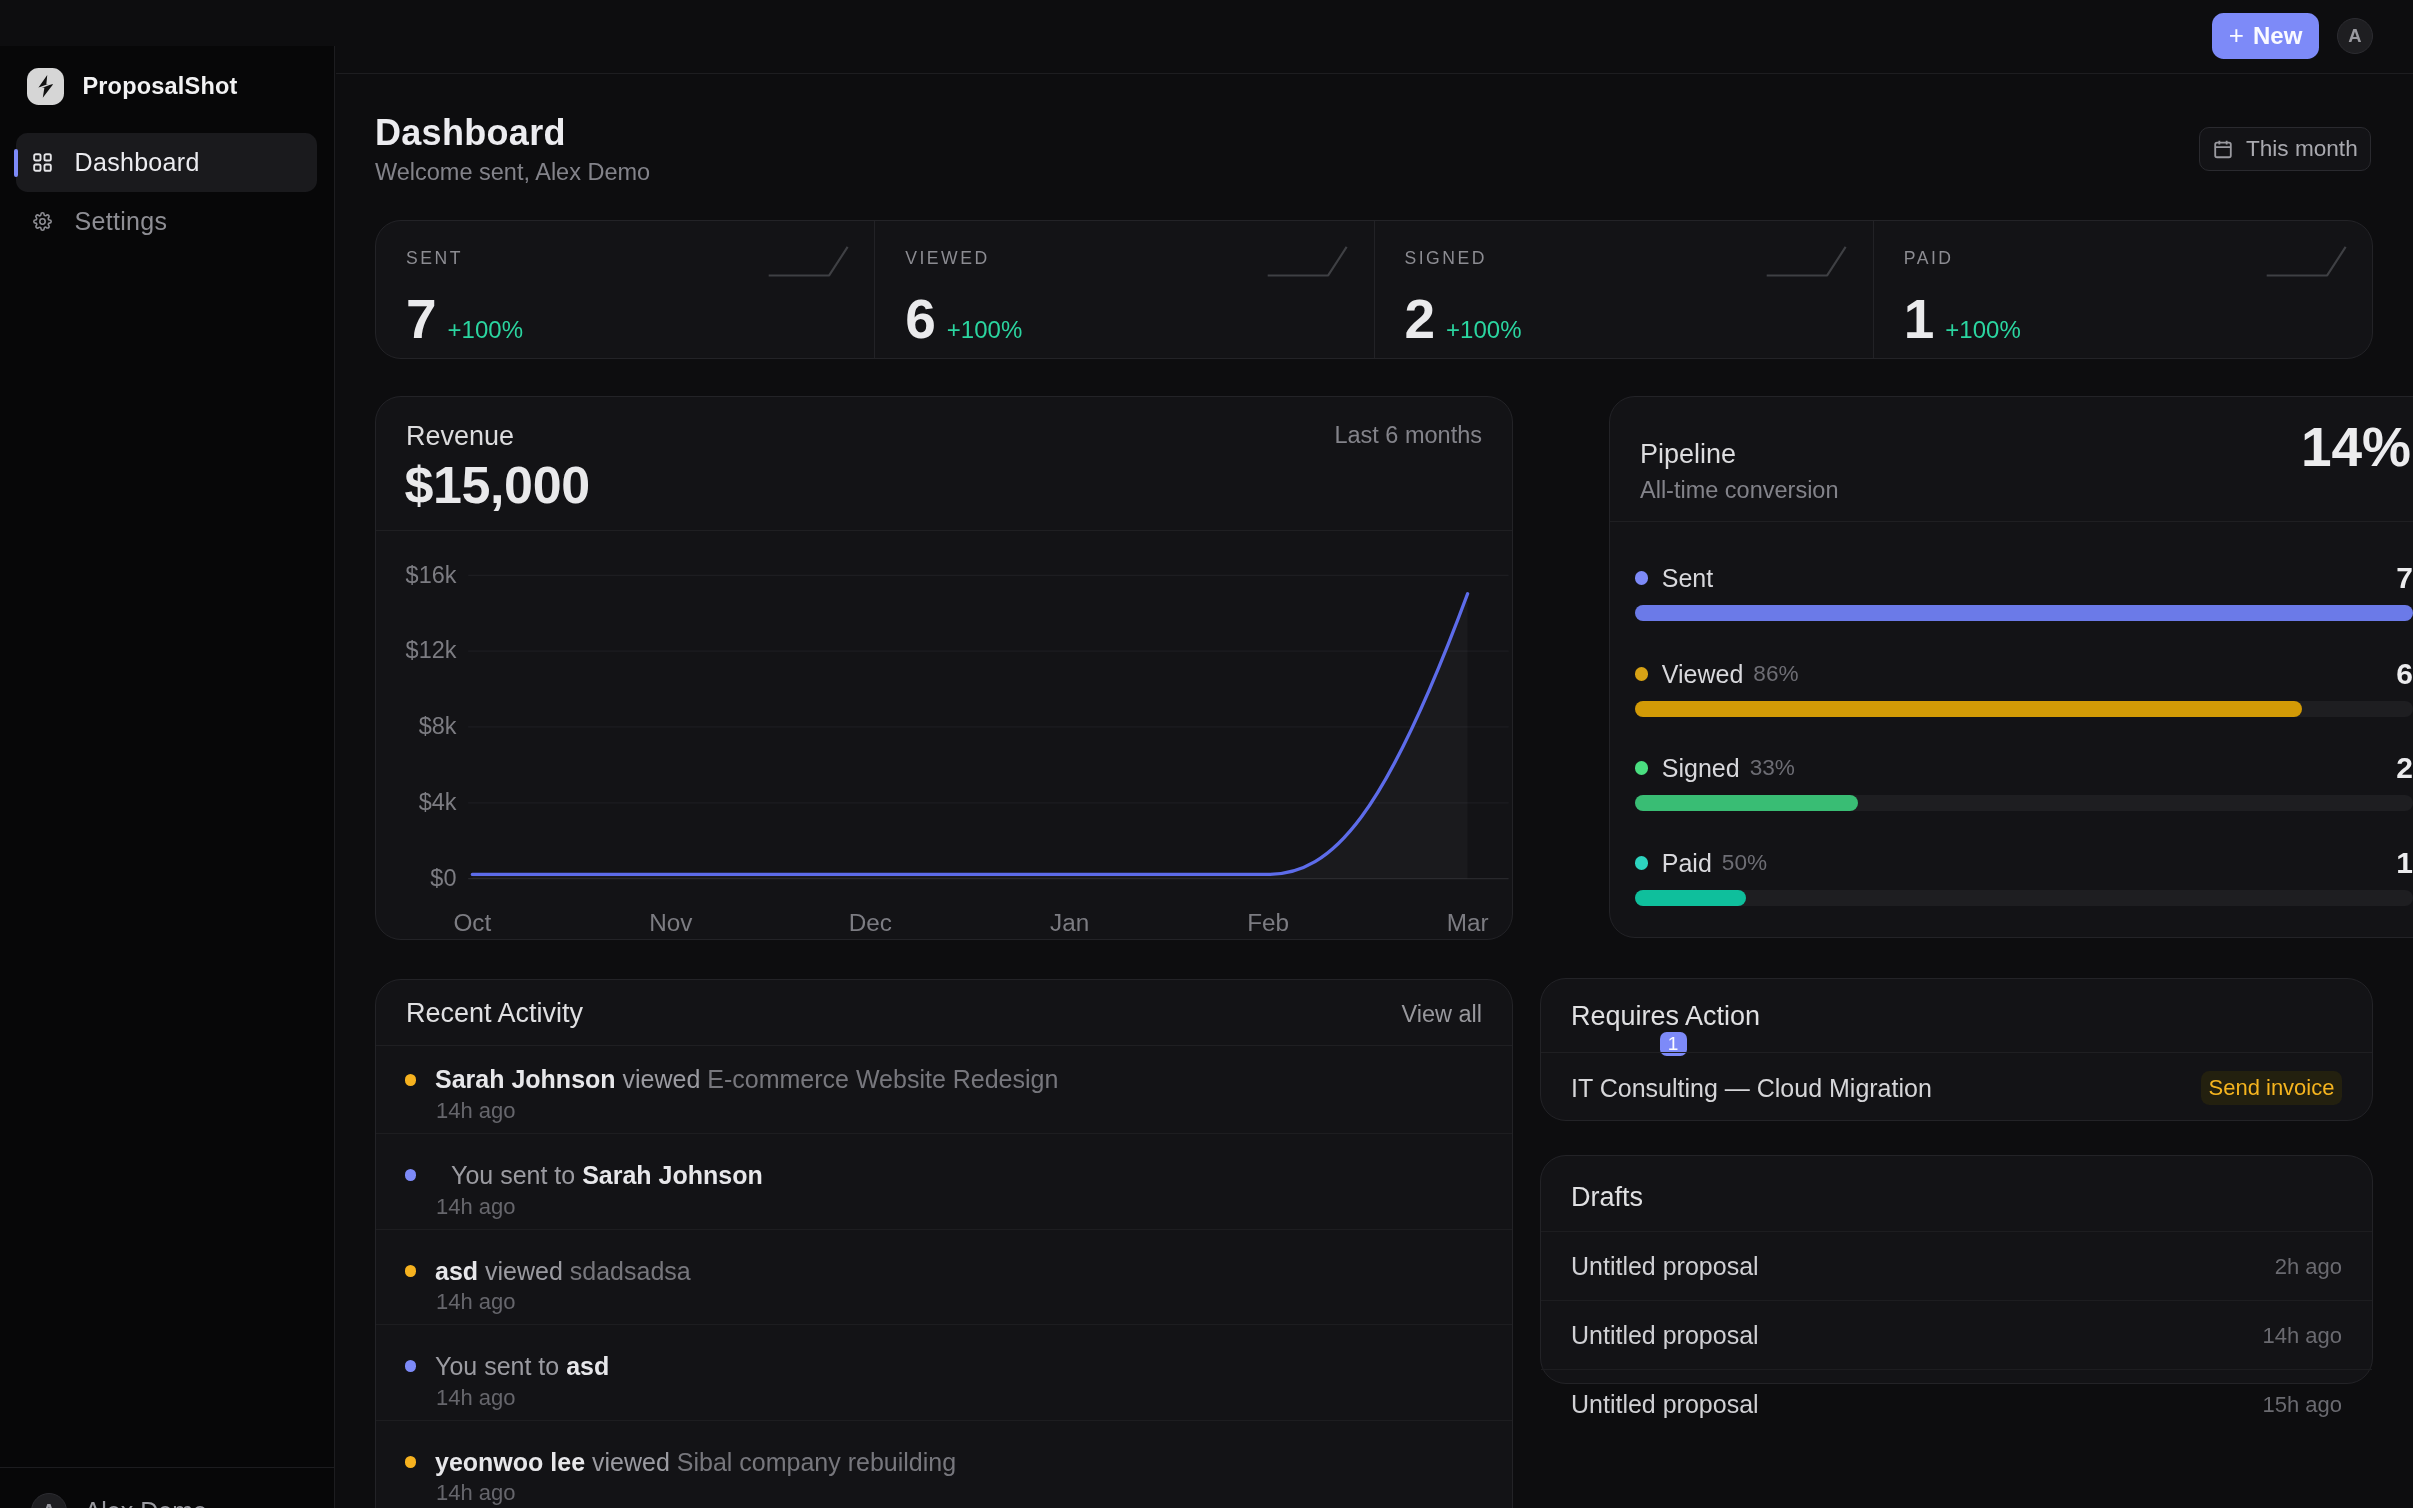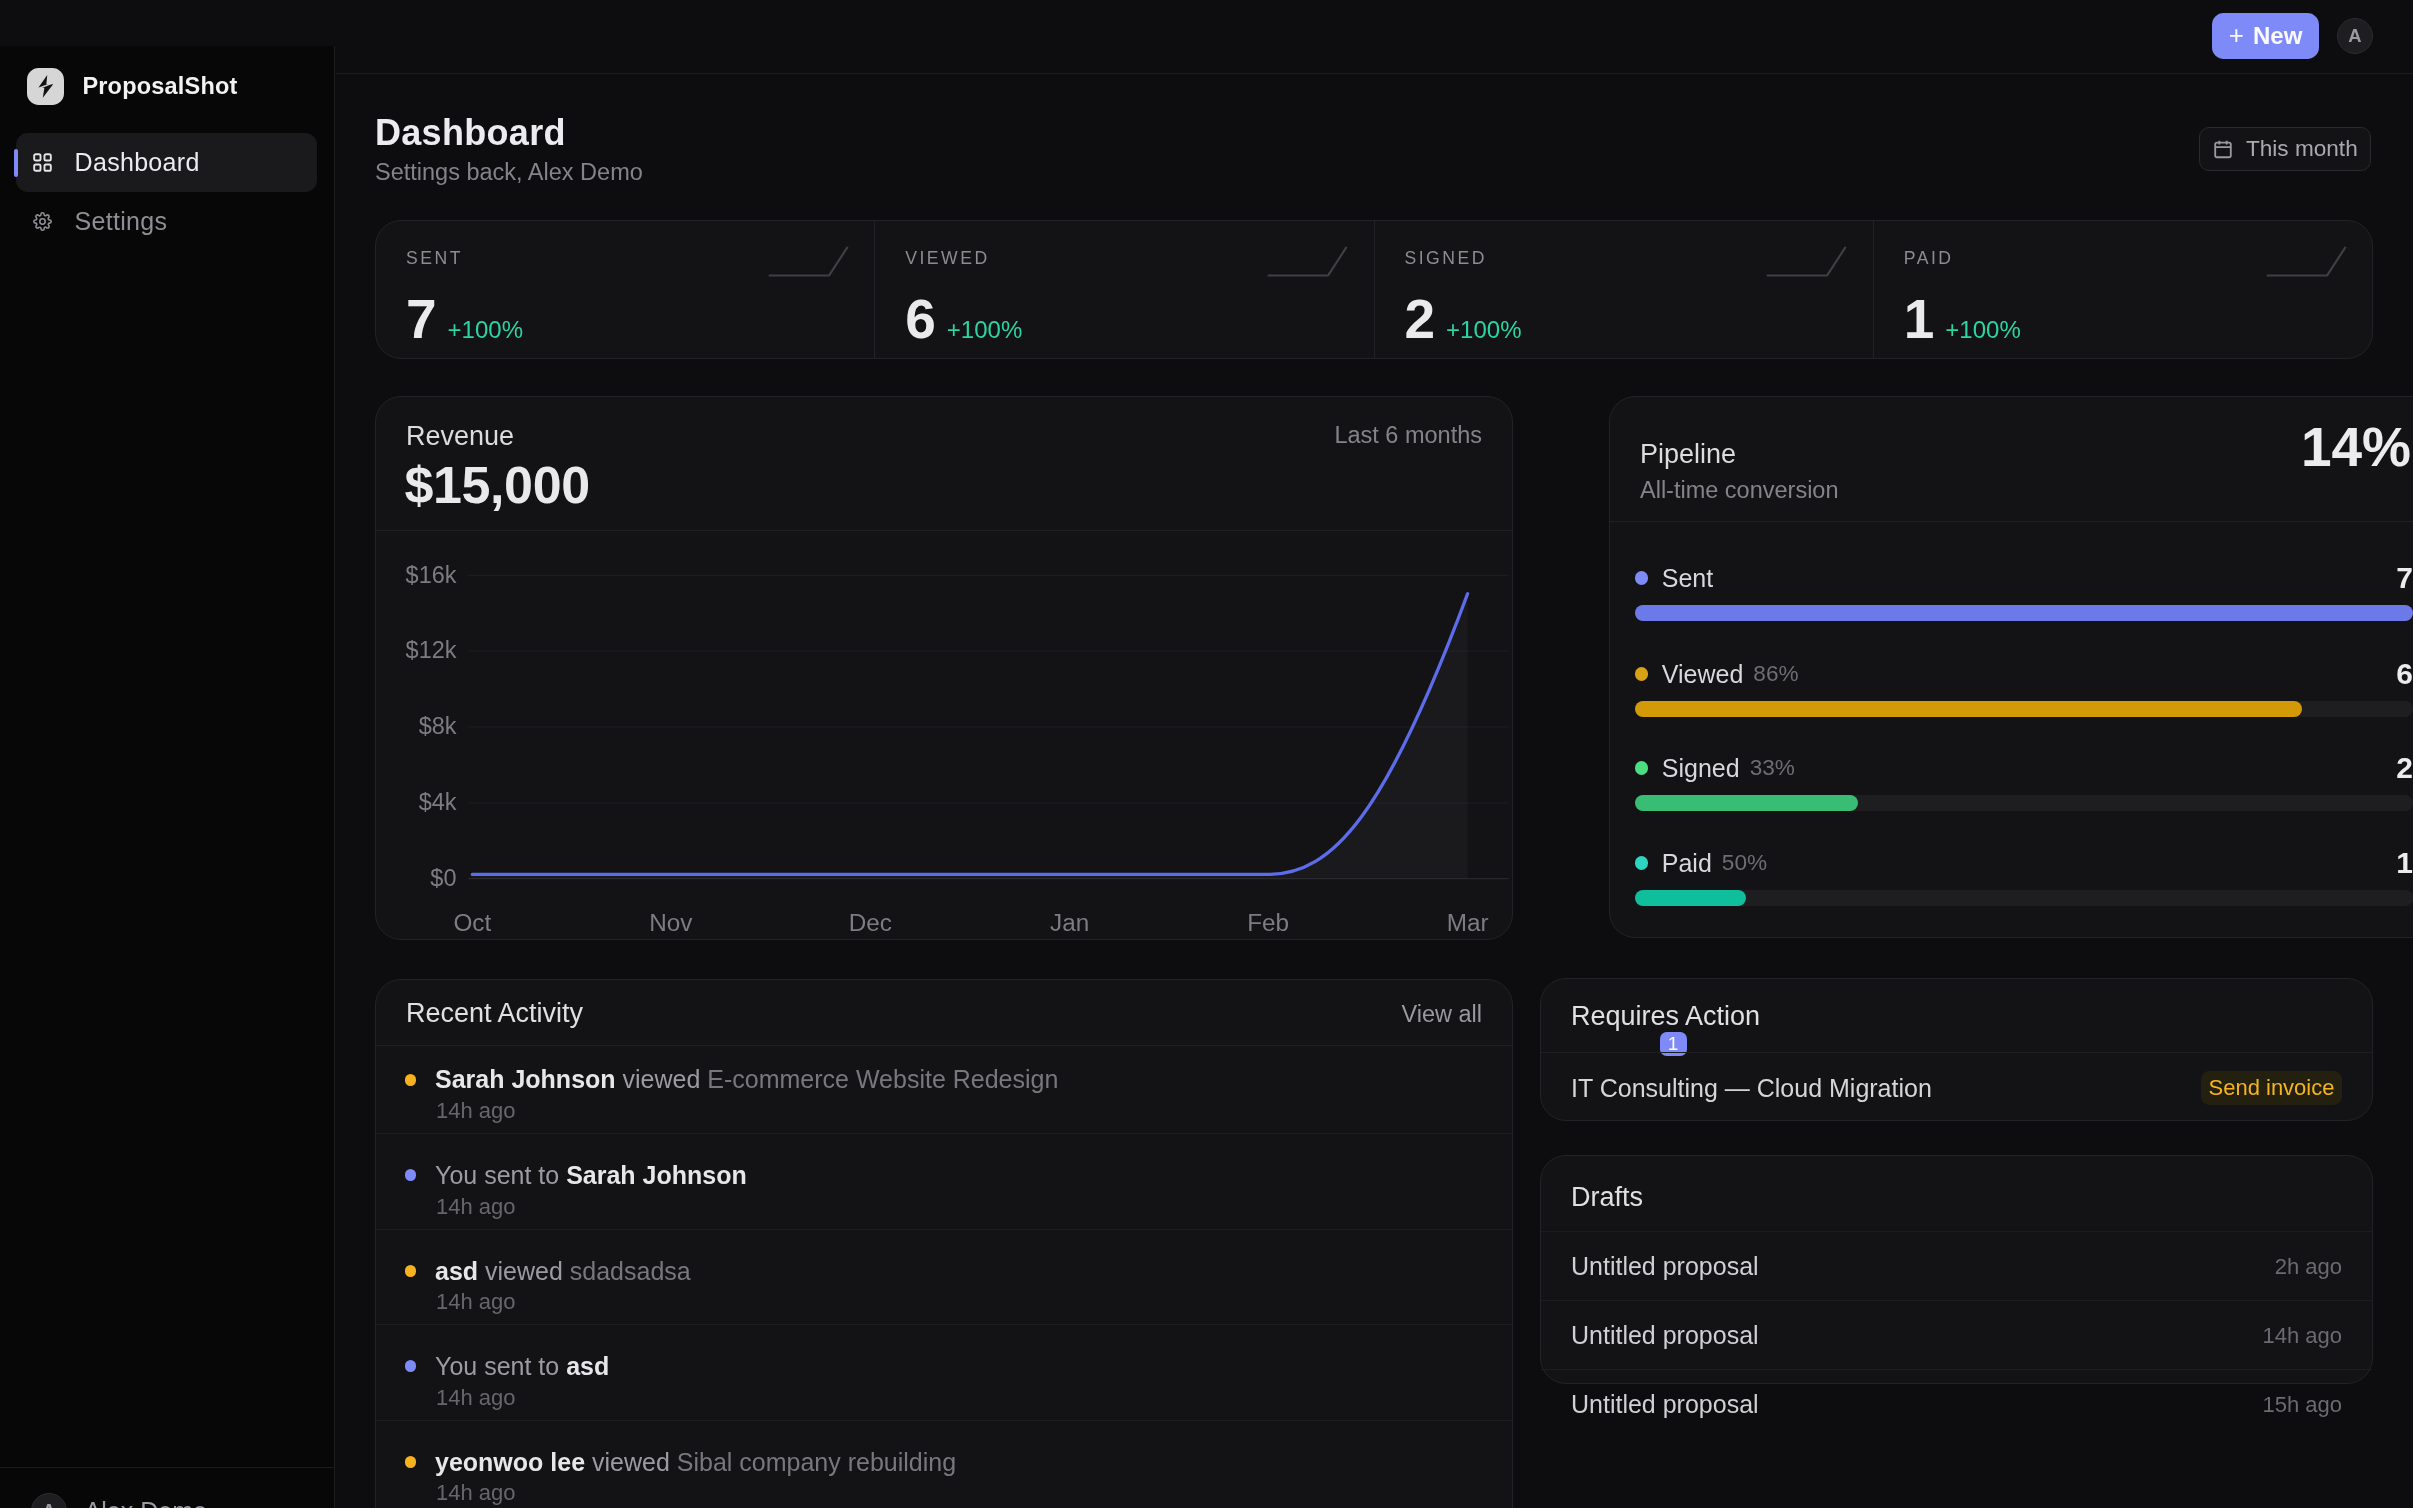--- a/index.html
+++ b/index.html
@@ -133,21 +133,21 @@
     <div class="name">Alex Demo</div>
   </div>
 </div>
 
 <div class="topbar">
   <div class="btn-new"><span class="plus">+</span>New</div>
   <div class="avatar top-avatar">A</div>
 </div>
 
 <div class="h1">Dashboard</div>
-<div class="welcome">Settings back, Alex Demo</div>
+<div class="welcome">Welcome sent, Alex Demo</div>
 <div class="btn-month">
   <svg width="22" height="22" viewBox="0 0 24 24" fill="none" stroke="#9a9aa0" stroke-width="2">
       <rect x="3.5" y="5" width="17" height="16" rx="2"></rect>
       <path d="M8 3v4M16 3v4M3.5 10h17"></path>
     </svg>
   This month
 </div>
 
 <div class="card stats">
   <div class="stat">
@@ -277,21 +277,21 @@
   <div class="rec-sep" style="top:153px;"></div>
   <div class="rec-sep" style="top:249px;"></div>
   <div class="rec-sep" style="top:344px;"></div>
   <div class="rec-sep" style="top:440px;"></div>
 
   <span class="dot rec-dot" style="top:94px; background:#f6b21f;"></span>
   <div class="rec-main" style="top:85px;"><b>Sarah Johnson</b> viewed <span class="dim">E-commerce Website Redesign</span></div>
   <div class="rec-time" style="top:118px;">14h ago</div>
 
   <span class="dot rec-dot" style="top:189px; background:#7d8af8;"></span>
-  <div class="rec-main" style="top:181px;">You sent to <b>Sarah Johnson</b></div>
+  <div class="rec-main" style="top:181px;margin-left:16px;">You sent to <b>Sarah Johnson</b></div>
   <div class="rec-time" style="top:214px;">14h ago</div>
 
   <span class="dot rec-dot" style="top:285px; background:#f6b21f;"></span>
   <div class="rec-main" style="top:277px;"><b>asd</b> viewed <span class="dim">sdadsadsa</span></div>
   <div class="rec-time" style="top:309px;">14h ago</div>
 
   <span class="dot rec-dot" style="top:380px; background:#7d8af8;"></span>
   <div class="rec-main" style="top:372px;">You sent to <b>asd</b></div>
   <div class="rec-time" style="top:405px;">14h ago</div>
 

